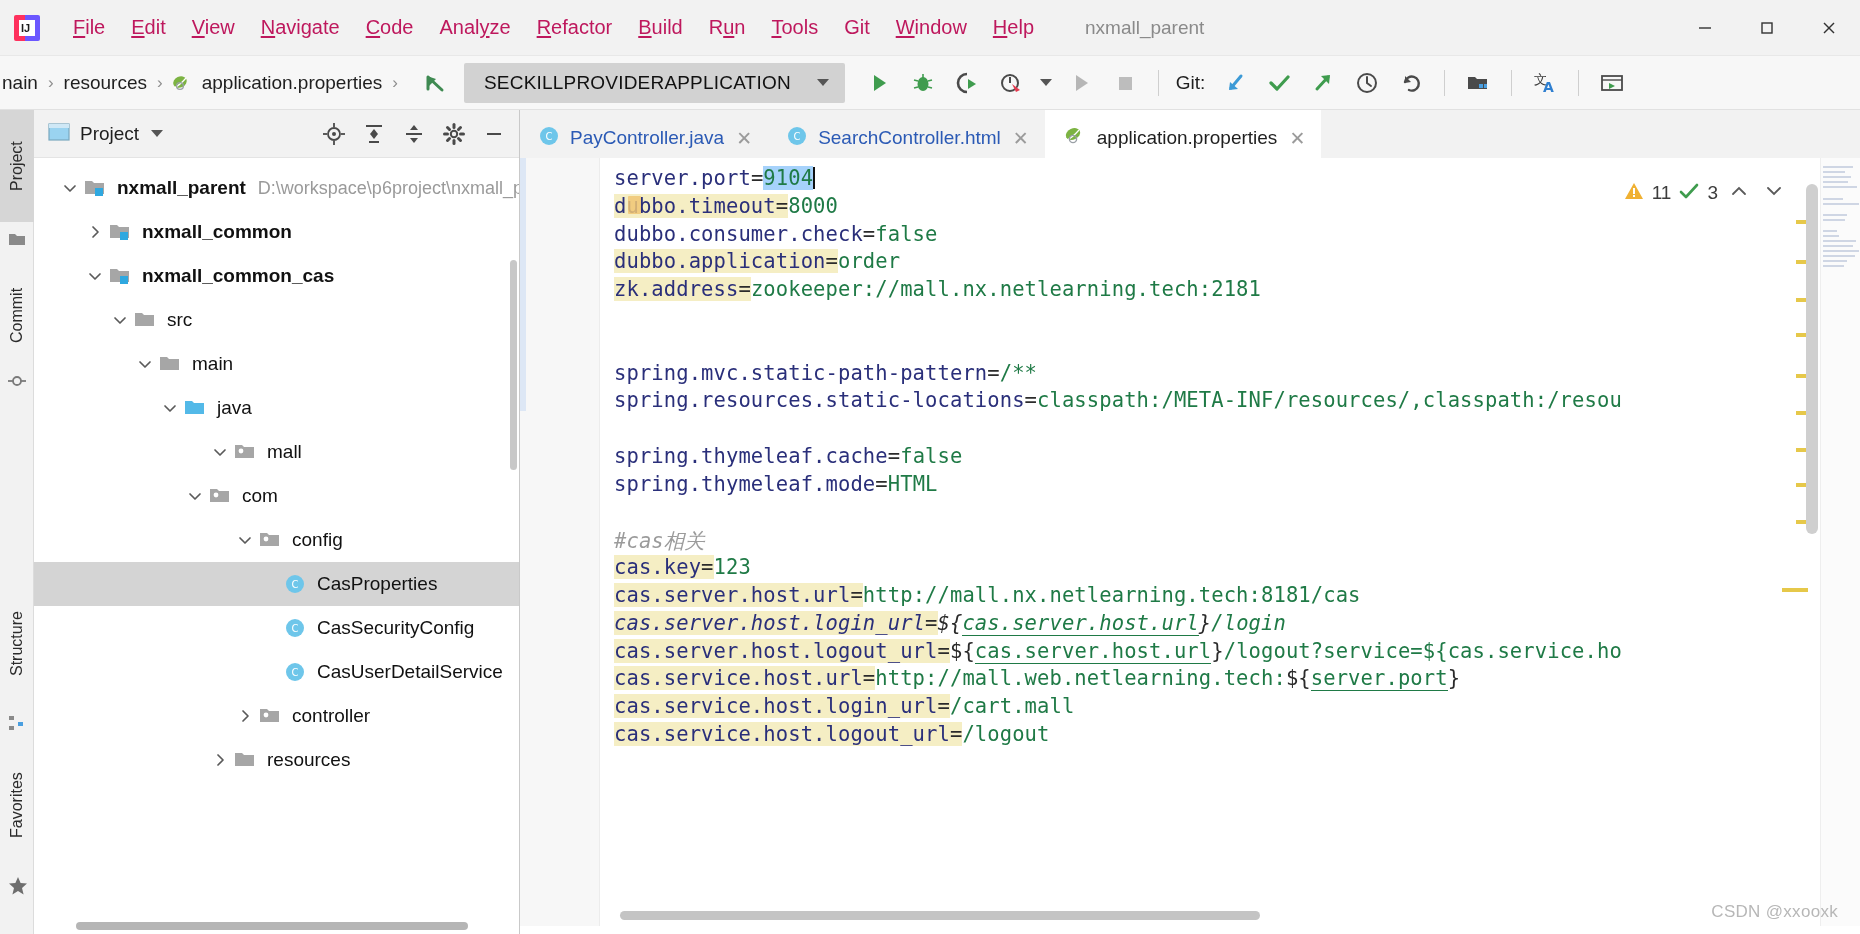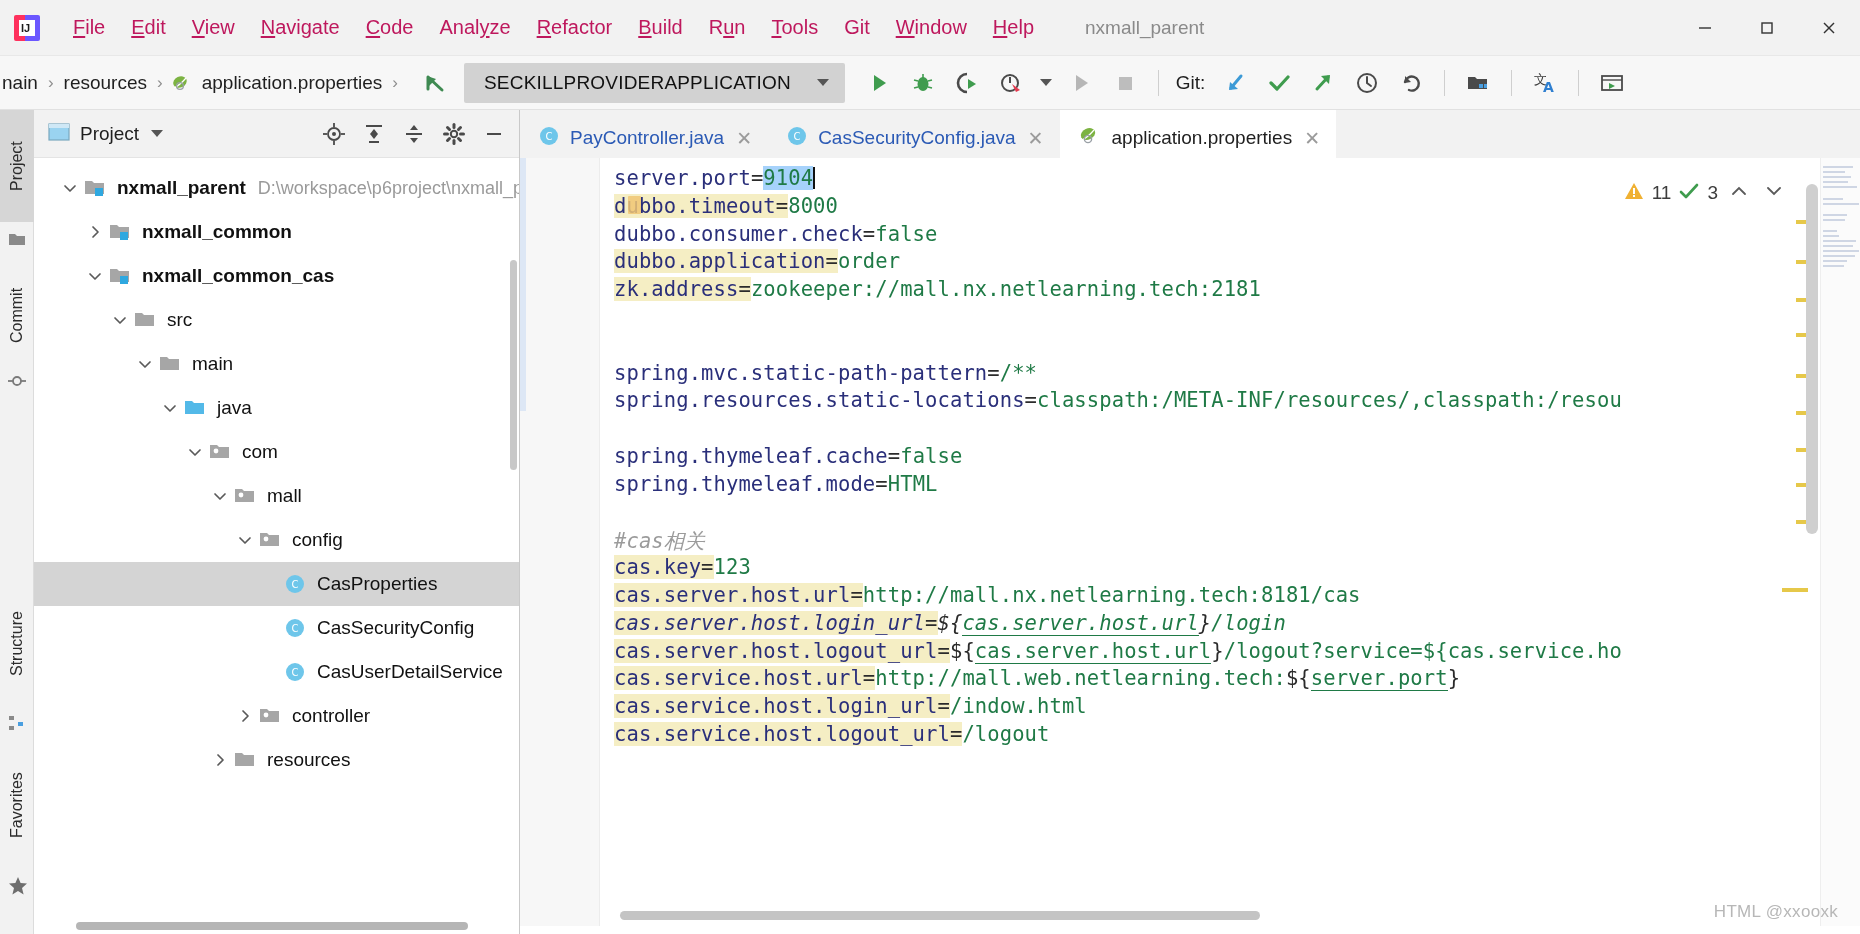--- a/index.html
+++ b/index.html
@@ -679,48 +679,48 @@
             </svg>
           </span>
           <span class="ticon">
             <svg width="24" height="22" viewBox="0 0 24 22">
               <path d="M1 4 L8 4 L10 6 L20 6 L20 17 L1 17 Z" fill="#53b9e8"></path>
             </svg>
           </span>
           <span class="tlabel">java</span>
         </div>
         <div class="trow">
-          <span style="display:inline-block;width:151px;flex:0 0 auto;"></span>
+          <span style="display:inline-block;width:176px;flex:0 0 auto;"></span>
           <span class="tcaret">
             <svg width="16" height="16" viewBox="0 0 16 16">
               <path d="M3 6 L8 11 L13 6" stroke="#5a5a5a" stroke-width="1.7" fill="none" stroke-linecap="round" stroke-linejoin="round"></path>
             </svg>
           </span>
           <span class="ticon">
             <svg width="24" height="22" viewBox="0 0 24 22">
               <path d="M1 4 L8 4 L10 6 L20 6 L20 17 L1 17 Z" fill="#a6a6a6"></path>
               <circle cx="7" cy="10" r="2.4" fill="#fff"></circle>
             </svg>
           </span>
-          <span class="tlabel">com</span>
-        </div>
-        <div class="trow">
-          <span style="display:inline-block;width:176px;flex:0 0 auto;"></span>
+          <span class="tlabel">mall</span>
+        </div>
+        <div class="trow">
+          <span style="display:inline-block;width:151px;flex:0 0 auto;"></span>
           <span class="tcaret">
             <svg width="16" height="16" viewBox="0 0 16 16">
               <path d="M3 6 L8 11 L13 6" stroke="#5a5a5a" stroke-width="1.7" fill="none" stroke-linecap="round" stroke-linejoin="round"></path>
             </svg>
           </span>
           <span class="ticon">
             <svg width="24" height="22" viewBox="0 0 24 22">
               <path d="M1 4 L8 4 L10 6 L20 6 L20 17 L1 17 Z" fill="#a6a6a6"></path>
               <circle cx="7" cy="10" r="2.4" fill="#fff"></circle>
             </svg>
           </span>
-          <span class="tlabel">mall</span>
+          <span class="tlabel">com</span>
         </div>
         <div class="trow">
           <span style="display:inline-block;width:201px;flex:0 0 auto;"></span>
           <span class="tcaret">
             <svg width="16" height="16" viewBox="0 0 16 16">
               <path d="M3 6 L8 11 L13 6" stroke="#5a5a5a" stroke-width="1.7" fill="none" stroke-linecap="round" stroke-linejoin="round"></path>
             </svg>
           </span>
           <span class="ticon">
             <svg width="24" height="22" viewBox="0 0 24 22">
@@ -807,21 +807,21 @@
               <text x="11" y="15" font-size="10" fill="#fff" text-anchor="middle" font-family="DejaVu Sans">C</text>
             </svg></span>
           <span class="tabname">PayController.java</span>
           <span class="tab-close">✕</span>
         </div>
         <div class="etab">
           <span><svg width="22" height="22" viewBox="0 0 22 22">
               <circle cx="11" cy="11" r="9" fill="#6ec6ea"></circle>
               <text x="11" y="15" font-size="10" fill="#fff" text-anchor="middle" font-family="DejaVu Sans">C</text>
             </svg></span>
-          <span class="tabname">CasSecurityConfig.java</span>
+          <span class="tabname">SearchController.html</span>
           <span class="tab-close">✕</span>
         </div>
         <div class="etab active">
           <span><svg width="24" height="22" viewBox="0 0 24 22">
               <ellipse cx="10" cy="9" rx="7.5" ry="5.5" fill="#7cb342" transform="rotate(-25 10 9)"></ellipse>
               <path d="M4 15 Q10 12 16 5" stroke="#fff" stroke-width="1.2" fill="none"></path>
               <circle cx="10" cy="14" r="3.6" fill="none" stroke="#9aa0a6" stroke-width="1.4"></circle>
             </svg></span>
           <span class="tabname">application.properties</span>
           <span class="tab-close">✕</span>
@@ -865,21 +865,21 @@
           <div class="codeline" style="top: 397.2px;"><span class="k hl">cas.key</span><span class="op hl">=</span><span class="v">123</span></div>
           <div class="lnum" style="top: 428px;">16</div>
           <div class="codeline" style="top: 425px;"><span class="k hl">cas.server.host.url</span><span class="op hl">=</span><span class="v">http://mall.nx.netlearning.tech:8181/cas</span></div>
           <div class="lnum" style="top: 455.8px;">17</div>
           <div class="codeline" style="top: 452.8px; font-style: italic;"><span class="k hl">cas.server.host.login_url</span><span class="op hl">=</span><span class="op">${</span><span class="ref">cas.server.host.url</span><span class="op">}</span><span class="v">/login</span></div>
           <div class="lnum" style="top: 483.6px;">18</div>
           <div class="codeline" style="top: 480.6px;"><span class="k hl">cas.server.host.logout_url</span><span class="op hl">=</span><span class="op">${</span><span class="ref">cas.server.host.url</span><span class="op">}</span><span class="v">/logout?service=${cas.service.ho</span></div>
           <div class="lnum" style="top: 511.4px;">19</div>
           <div class="codeline" style="top: 508.4px;"><span class="k hl">cas.service.host.url</span><span class="op hl">=</span><span class="v">http://mall.web.netlearning.tech:</span><span class="op">${</span><span class="ref">server.port</span><span class="op">}</span></div>
           <div class="lnum" style="top: 539.2px;">20</div>
-          <div class="codeline" style="top: 536.2px;"><span class="k hl">cas.service.host.login_url</span><span class="op hl">=</span><span class="v">/indow.html</span></div>
+          <div class="codeline" style="top: 536.2px;"><span class="k hl">cas.service.host.login_url</span><span class="op hl">=</span><span class="v">/cart.mall</span></div>
           <div class="lnum" style="top: 567px;">21</div>
           <div class="codeline" style="top: 564px;"><span class="k hl">cas.service.host.logout_url</span><span class="op hl">=</span><span class="v">/logout</span></div>
           <div class="lnum" style="top: 594.8px;">22</div>
           <div class="codeline" style="top: 591.8px;">&nbsp;</div>
           <div class="warnmark" style="left: 108px; top: 37.8px;"></div>
         </div>
 
       <div class="inspect">
         <span>
           <svg width="22" height="22" viewBox="0 0 22 22">
@@ -938,19 +938,19 @@
         <div class="marker wide" style="top:325px;"></div>
         <div class="marker wide" style="top:362px;"></div>
         <div class="marker wide" style="top:430px; left:-12px; width:26px;"></div>
       </div>
       <div class="scrollthumb"></div>
 
       <div class="hscroll-editor"></div>
     </div>
   </div>
 
-  <div class="watermark">HTML @xxooxk</div>
+  <div class="watermark">CSDN @xxooxk</div>
 
   <svg class="cursor-arrow" width="26" height="34" viewBox="0 0 26 34" style="left:370px;top:564px;">
     <path d="M2 1 L2 24 L8 18 L12 27 L16 25 L12 17 L20 17 Z" fill="#fff" stroke="#222" stroke-width="1.6" stroke-linejoin="round"></path>
   </svg>
 
 </div>
 
 </body></html>

